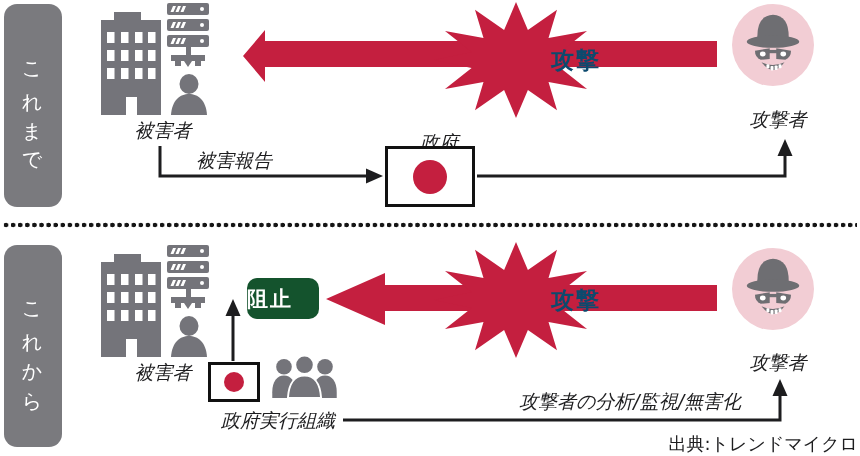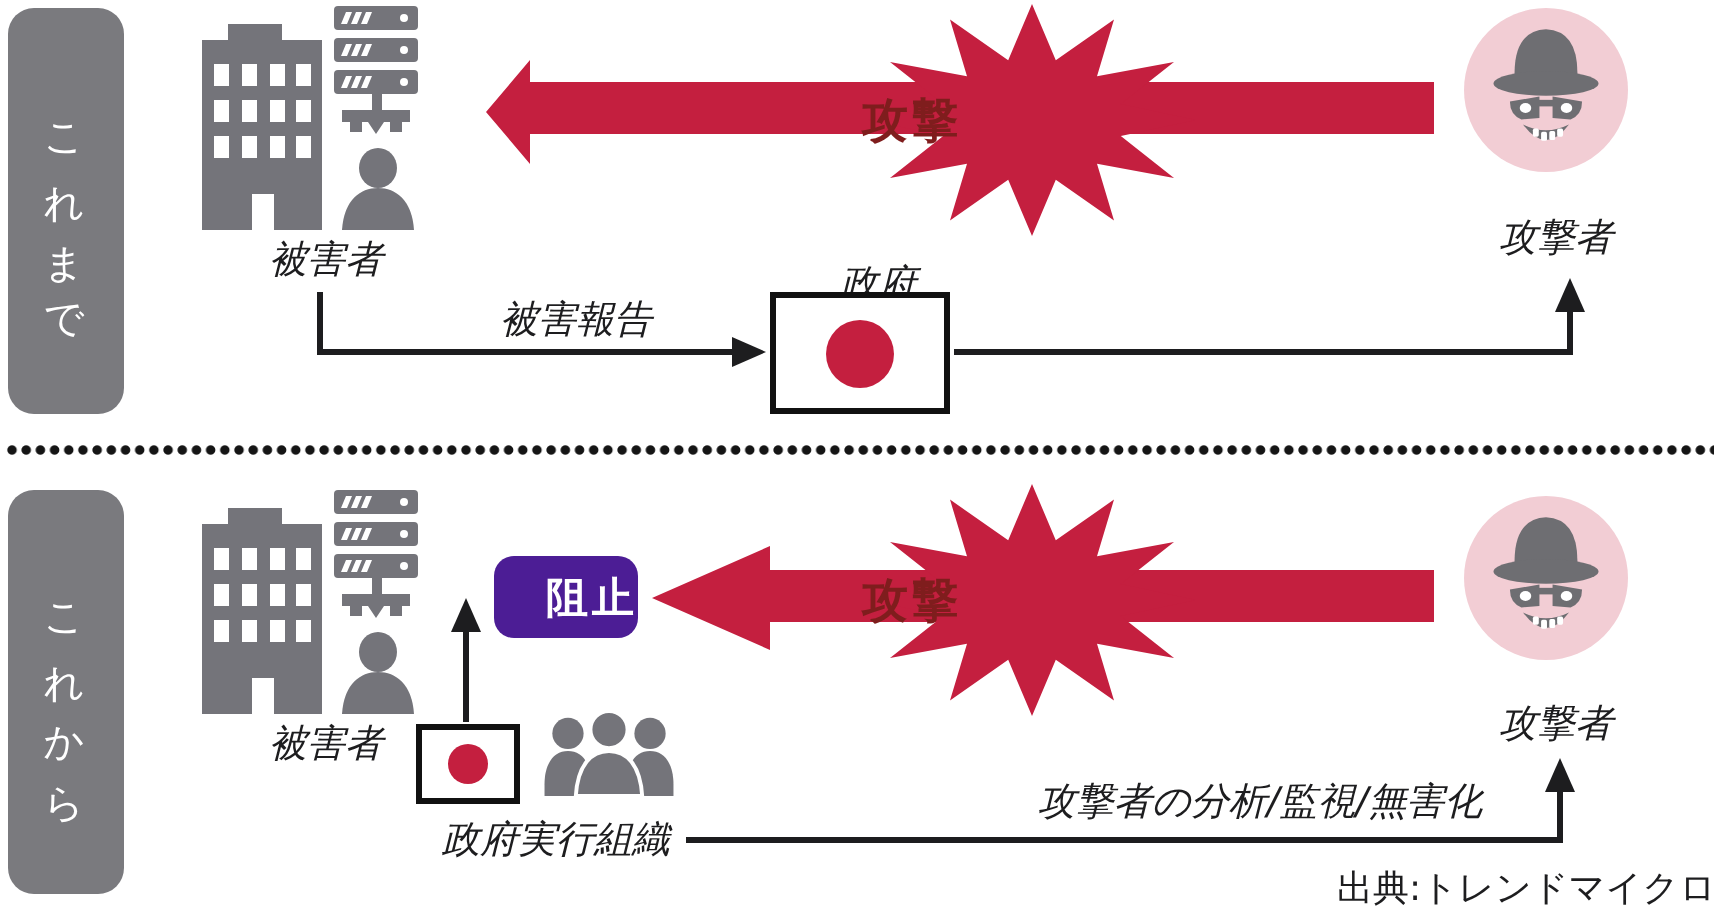--- a/index.html
+++ b/index.html
@@ -31,44 +31,44 @@
 
   .label {
     position:absolute; font-size:19px; font-weight:500; text-align:center;
     white-space:nowrap; color:#1d1d1f; line-height:22px;font-style:italic;
   }
 
   
   .attack-arrow { position:absolute; z-index:2; }
   .burst { position:absolute; z-index:3; }
   .attack-label {
-    position:absolute; z-index:4; width:170px; text-align:left;
-    color:#7f1d1d; font-size:23px; font-weight:700; letter-spacing:2px;
+    position:absolute; z-index:4; width:170px; text-align:right;
+    color:#0c4a6e; font-size:23px; font-weight:700; letter-spacing:2px;
   }
 
   
   .attacker-circle {
     position:absolute; width:82px; height:82px; border-radius:50%;
     background:#f2cdd4; z-index:2;
   }
 
   
   .flag { position:absolute; background:#fff; border:3px solid #111; z-index:3;
     display:flex; align-items:center; justify-content:center; }
   .flag .sun { background:#c41f3f; border-radius:50%; }
   .flag-large { left:385px; top:146px; width:90px; height:61px; }
   .flag-large .sun { width:34px; height:34px; }
   .flag-small { left:208px; top:362px; width:52px; height:40px; }
   .flag-small .sun { width:20px; height:20px; }
 
   
   .block-badge {
     position:absolute; left:247px; top:278px; width:72px; height:41px;
-    background:#4c1d95; border-radius:10px; z-index:3;
-    display:flex; align-items:center; justify-content:flex-end;
+    background:#14532d; border-radius:10px; z-index:3;
+    display:flex; align-items:center; justify-content:flex-start;
     color:#fff; font-size:21px; font-weight:700; letter-spacing:2px;
   }
 
   .connectors { position:absolute; left:0; top:0; z-index:1; pointer-events:none; }
   .credit {
     position:absolute; right:2px; top:432px; font-size:18px; font-weight:500;
     color:#1d1d1f; white-space:nowrap;
   }
 </style>
 </head>
@@ -166,21 +166,21 @@
       </g>
     </svg>
   </div>
   <div class="label" style="left:728px;top:108px;width:100px;">攻撃者</div>
 
   <div class="label" style="left:394px;top:119px;width:90px;margin-top:12px;">政府</div>
   <div class="flag flag-large">
     <div class="sun"></div>
   </div>
 
-  <div class="label" style="left:186px;top:149px;width:140px;text-align:right;">被害報告</div>
+  <div class="label" style="left:164px;top:149px;width:140px;">被害報告</div>
 
   <div class="divider"></div>
 
   <div class="era-badge era-after">
     <span>これから</span>
   </div>
 
   <svg style="position:absolute;left:101px;top:254px;" width="60" height="103" viewBox="0 0 60 103">
     <path class="icon-gray" d="M13,0 H40 V8 H60 V103 H0 V8 H13 Z"></path>
     <g fill="#fff">

